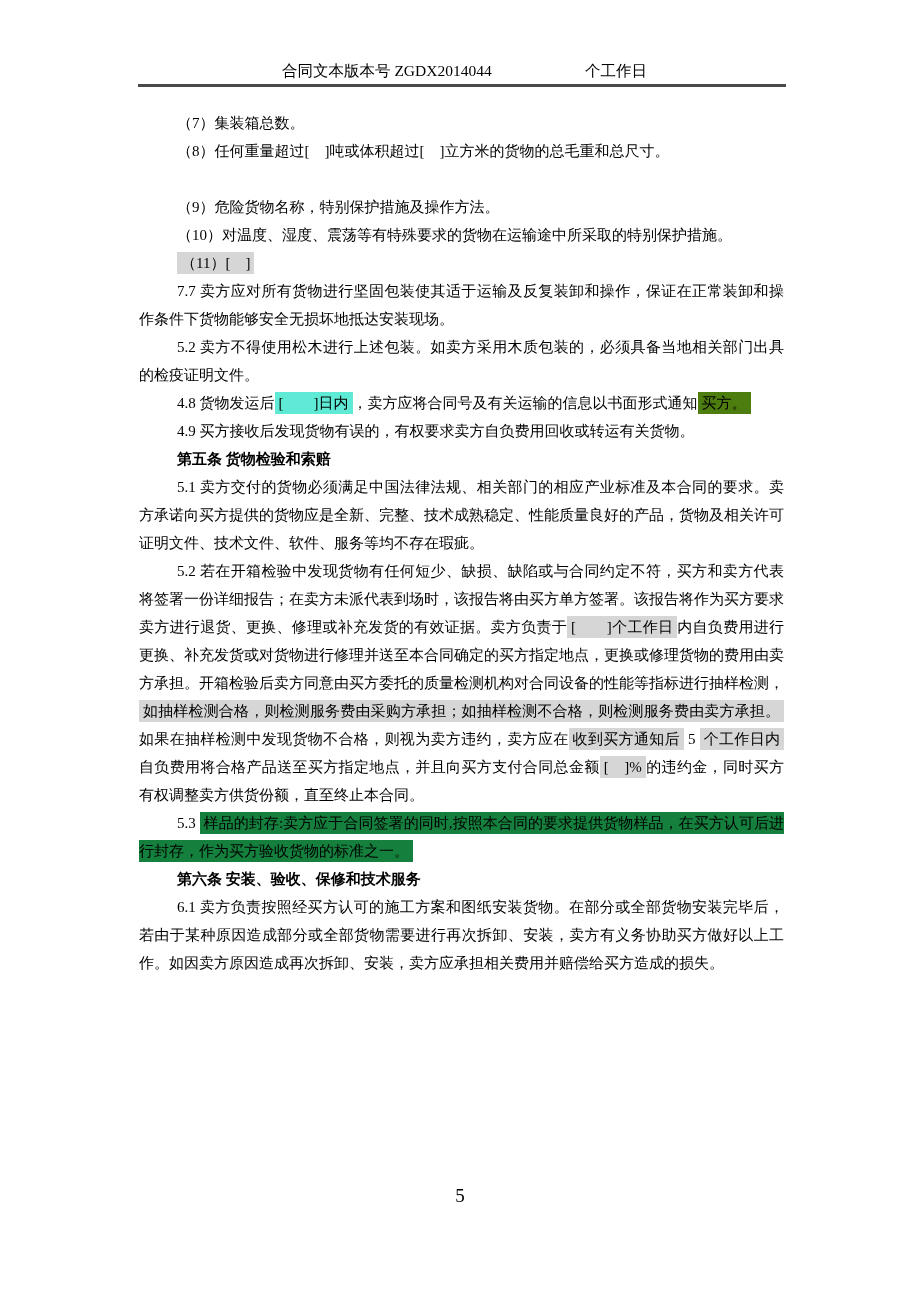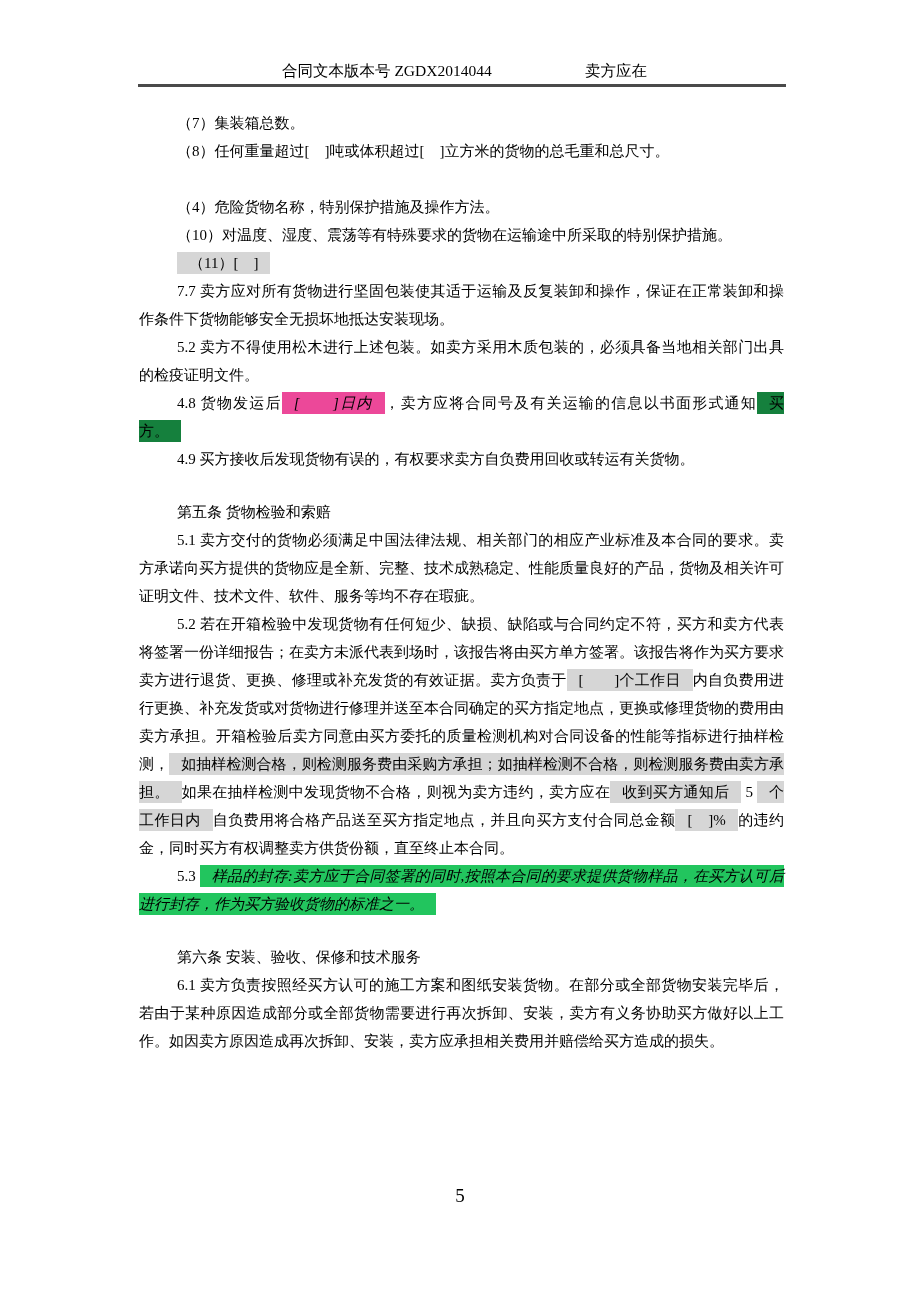--- a/index.html
+++ b/index.html
@@ -51,63 +51,62 @@
     text-align: justify;
   }
   .content p.para {
     margin: 0;
     text-indent: 38px;
   }
   .content p.para.spacer {
     height: 28px;
   }
   .content p.para.heading {
-    font-weight: normal;
-    margin-top: 25px;
+    font-weight: bold;
   }
   .hl {
-    padding: 3px 12px;
+    padding: 3px 4px;
     margin-top: 16px;
   }
   
   .footer {
     position: absolute;
     top: 1184px;
     left: 0;
     width: 920px;
     text-align: center;
     font-size: 19px;
     line-height: 24px;
   }
 </style>
 </head>
 <body>
 
 <div class="page" style="background: rgb(255, 255, 255); color: rgb(0, 0, 0);">
 
   <div class="header" style="border-bottom-color: rgb(74, 74, 74);">
     <span class="hdr-left">合同文本版本号 ZGDX2014044</span>
-    <span class="hdr-right">卖方应在</span>
+    <span class="hdr-right">个工作日</span>
   </div>
 
   <div class="content">
       <p class="para body"><span>（7）集装箱总数。</span></p>
       <p class="para body"><span>（8）任何重量超过[　]吨或体积超过[　]立方米的货物的总毛重和总尺寸。</span></p>
       <p class="para spacer"></p>
-      <p class="para body"><span>（4）危险货物名称，特别保护措施及操作方法。</span></p>
+      <p class="para body"><span>（9）危险货物名称，特别保护措施及操作方法。</span></p>
       <p class="para body"><span>（10）对温度、湿度、震荡等有特殊要求的货物在运输途中所采取的特别保护措施。</span></p>
       <p class="para body"><span class="hl" style="background-color: rgb(214, 214, 214);">（11）[　]</span></p>
       <p class="para body"><span>7.7 卖方应对所有货物进行坚固包装使其适于运输及反复装卸和操作，保证在正常装卸和操作条件下货物能够安全无损坏地抵达安装现场。</span></p>
       <p class="para body"><span>5.2 卖方不得使用松木进行上述包装。如卖方采用木质包装的，必须具备当地相关部门出具的检疫证明文件。</span></p>
-      <p class="para body"><span>4.8 货物发运后</span><span class="hl" style="background-color: #ec4899; font-style: italic;">[　　]日内</span><span>，卖方应将合同号及有关运输的信息以书面形式通知</span><span class="hl" style="background-color: #15803d;">买方。</span></p>
+      <p class="para body"><span>4.8 货物发运后</span><span class="hl" style="background-color: #5eead4;">[　　]日内</span><span>，卖方应将合同号及有关运输的信息以书面形式通知</span><span class="hl" style="background-color: #4d7c0f;">买方。</span></p>
       <p class="para body"><span>4.9 买方接收后发现货物有误的，有权要求卖方自负费用回收或转运有关货物。</span></p>
       <p class="para heading"><span>第五条 货物检验和索赔</span></p>
       <p class="para body"><span>5.1 卖方交付的货物必须满足中国法律法规、相关部门的相应产业标准及本合同的要求。卖方承诺向买方提供的货物应是全新、完整、技术成熟稳定、性能质量良好的产品，货物及相关许可证明文件、技术文件、软件、服务等均不存在瑕疵。</span></p>
       <p class="para body"><span>5.2 若在开箱检验中发现货物有任何短少、缺损、缺陷或与合同约定不符，买方和卖方代表将签署一份详细报告；在卖方未派代表到场时，该报告将由买方单方签署。该报告将作为买方要求卖方进行退货、更换、修理或补充发货的有效证据。卖方负责于</span><span class="hl" style="background-color: rgb(214, 214, 214);">[　　]个工作日</span><span>内自负费用进行更换、补充发货或对货物进行修理并送至本合同确定的买方指定地点，更换或修理货物的费用由卖方承担。开箱检验后卖方同意由买方委托的质量检测机构对合同设备的性能等指标进行抽样检测，</span><span class="hl" style="background-color: rgb(214, 214, 214);">如抽样检测合格，则检测服务费由采购方承担；如抽样检测不合格，则检测服务费由卖方承担。</span><span>如果在抽样检测中发现货物不合格，则视为卖方违约，卖方应在</span><span class="hl" style="background-color: rgb(214, 214, 214);">收到买方通知后</span><span> 5 </span><span class="hl" style="background-color: rgb(214, 214, 214);">个工作日内</span><span>自负费用将合格产品送至买方指定地点，并且向买方支付合同总金额</span><span class="hl" style="background-color: rgb(214, 214, 214);">[　]%</span><span>的违约金，同时买方有权调整卖方供货份额，直至终止本合同。</span></p>
-      <p class="para body"><span>5.3 </span><span class="hl" style="background-color: #22c55e; font-style: italic;">样品的封存:卖方应于合同签署的同时,按照本合同的要求提供货物样品，在买方认可后进行封存，作为买方验收货物的标准之一。</span></p>
+      <p class="para body"><span>5.3 </span><span class="hl" style="background-color: #15803d;">样品的封存:卖方应于合同签署的同时,按照本合同的要求提供货物样品，在买方认可后进行封存，作为买方验收货物的标准之一。</span></p>
       <p class="para heading"><span>第六条 安装、验收、保修和技术服务</span></p>
       <p class="para body"><span>6.1 卖方负责按照经买方认可的施工方案和图纸安装货物。在部分或全部货物安装完毕后，若由于某种原因造成部分或全部货物需要进行再次拆卸、安装，卖方有义务协助买方做好以上工作。如因卖方原因造成再次拆卸、安装，卖方应承担相关费用并赔偿给买方造成的损失。</span></p>
     </div>
 
   <div class="footer">
     <span>5</span>
   </div>
 
 </div>
 

